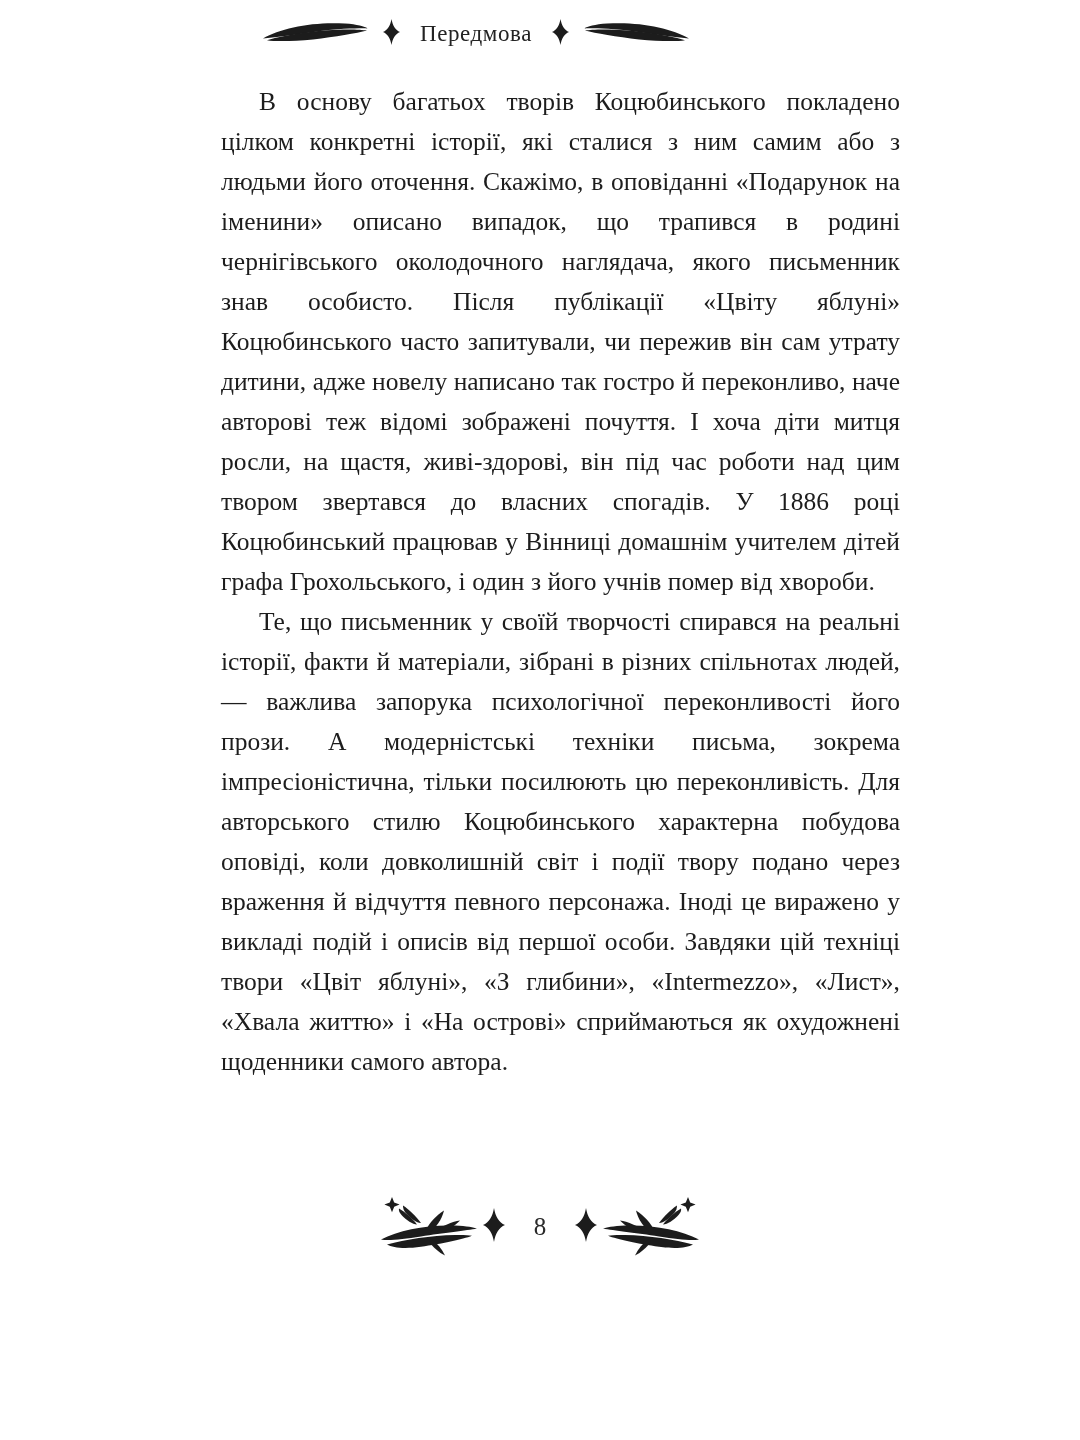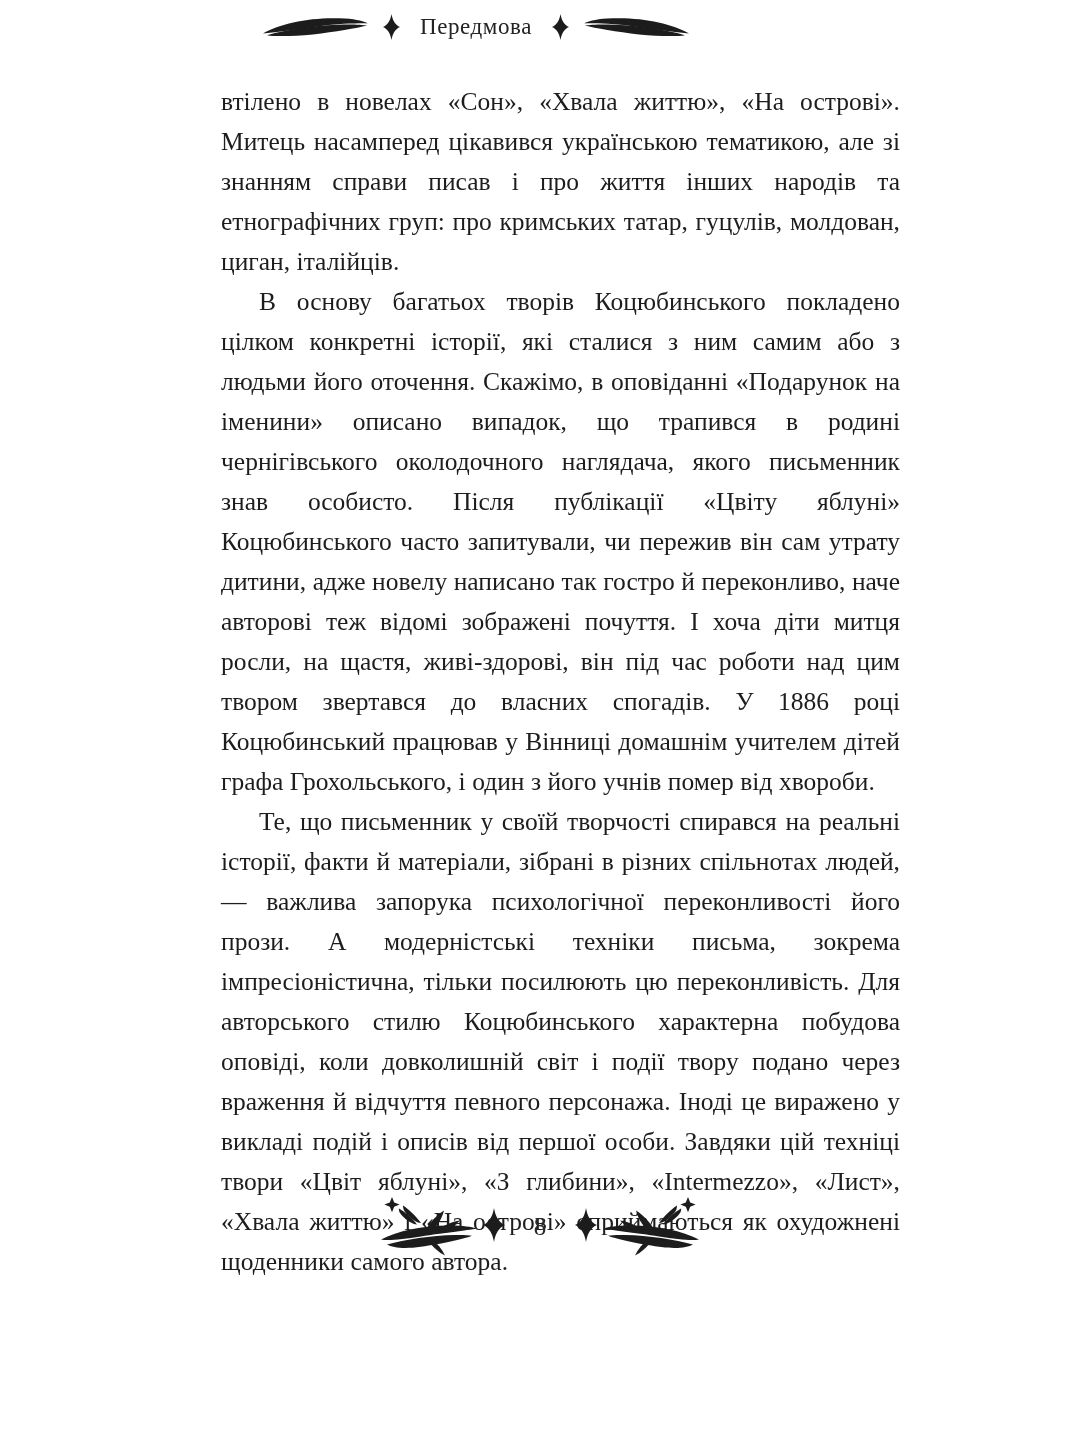--- a/index.html
+++ b/index.html
@@ -24,21 +24,21 @@
   }
 
   
   .running-head {
     position: absolute;
     top: 14px;
     left: 0;
     width: 952px;
     height: 40px;
     display: flex;
-    align-items: flex-start;
+    align-items: center;
     justify-content: center;
     gap: 14px;
   }
   .running-head-title {
     font-family: "Liberation Serif", "DejaVu Serif", serif;
     font-size: 23px;
     letter-spacing: 0.6px;
     color: #232323;
     white-space: nowrap;
     padding: 0 6px;
@@ -134,21 +134,20 @@
                    C98 9.2, 78 9.6, 58 12.2 C40 14.5, 20 18, 2 19.5 Z" fill="#1c1c1c"></path>
           <path d="M6 21.2 C26 15.6, 54 11.2, 82 10.6 C94 10.4, 102 11, 106 11.6
                    C96 14.2, 74 18.2, 52 20.4 C32 22.4, 14 22.6, 6 21.2 Z" fill="#1c1c1c"></path>
         </g>
       </svg>
     </span>
 
   </div>
 
   <div class="textblock">
-    <p class="para no-indent">втілено в новелах «Сон», «Хвала життю», «На острові». Митець насамперед цікавився українською тематикою, але зі знанням справи писав і про життя інших народів та етнографічних груп: про кримських татар, гуцулів, молдован, циган, італійців.</p>
     <p class="para">В основу багатьох творів Коцюбинського покладено цілком конкретні історії, які сталися з ним самим або з людьми його оточення. Скажімо, в оповіданні «Подарунок на іменини» описано випадок, що трапився в родині чернігівського околодочного наглядача, якого письменник знав особисто. Після публікації «Цвіту яблуні» Коцюбинського часто запитували, чи пережив він сам утрату дитини, адже новелу написано так гостро й переконливо, наче авторові теж відомі зображені почуття. І хоча діти митця росли, на щастя, живі-здорові, він під час роботи над цим твором звертався до власних спогадів. У 1886 році Коцюбинський працював у Вінниці домашнім учителем дітей графа Грохольського, і один з його учнів помер від хвороби.</p>
     <p class="para">Те, що письменник у своїй творчості спирався на реальні історії, факти й матеріали, зібрані в різних спільнотах людей, — важлива запорука психологічної переконливості його прози. А модерністські техніки письма, зокрема імпресіоністична, тільки посилюють цю переконливість. Для авторського стилю Коцюбинського характерна побудова оповіді, коли довколишній світ і події твору подано через враження й відчуття певного персонажа. Іноді це виражено у викладі подій і описів від першої особи. Завдяки цій техніці твори «Цвіт яблуні», «З глибини», «Intermezzo», «Лист», «Хвала життю» і «На острові» сприймаються як охудожнені щоденники самого автора.</p>
   </div>
 
   <div class="footer">
 
     <span class="orn-left">
       <svg width="104" height="62" viewBox="0 0 104 62" xmlns="http://www.w3.org/2000/svg">
         <g fill="#1c1c1c">
 

